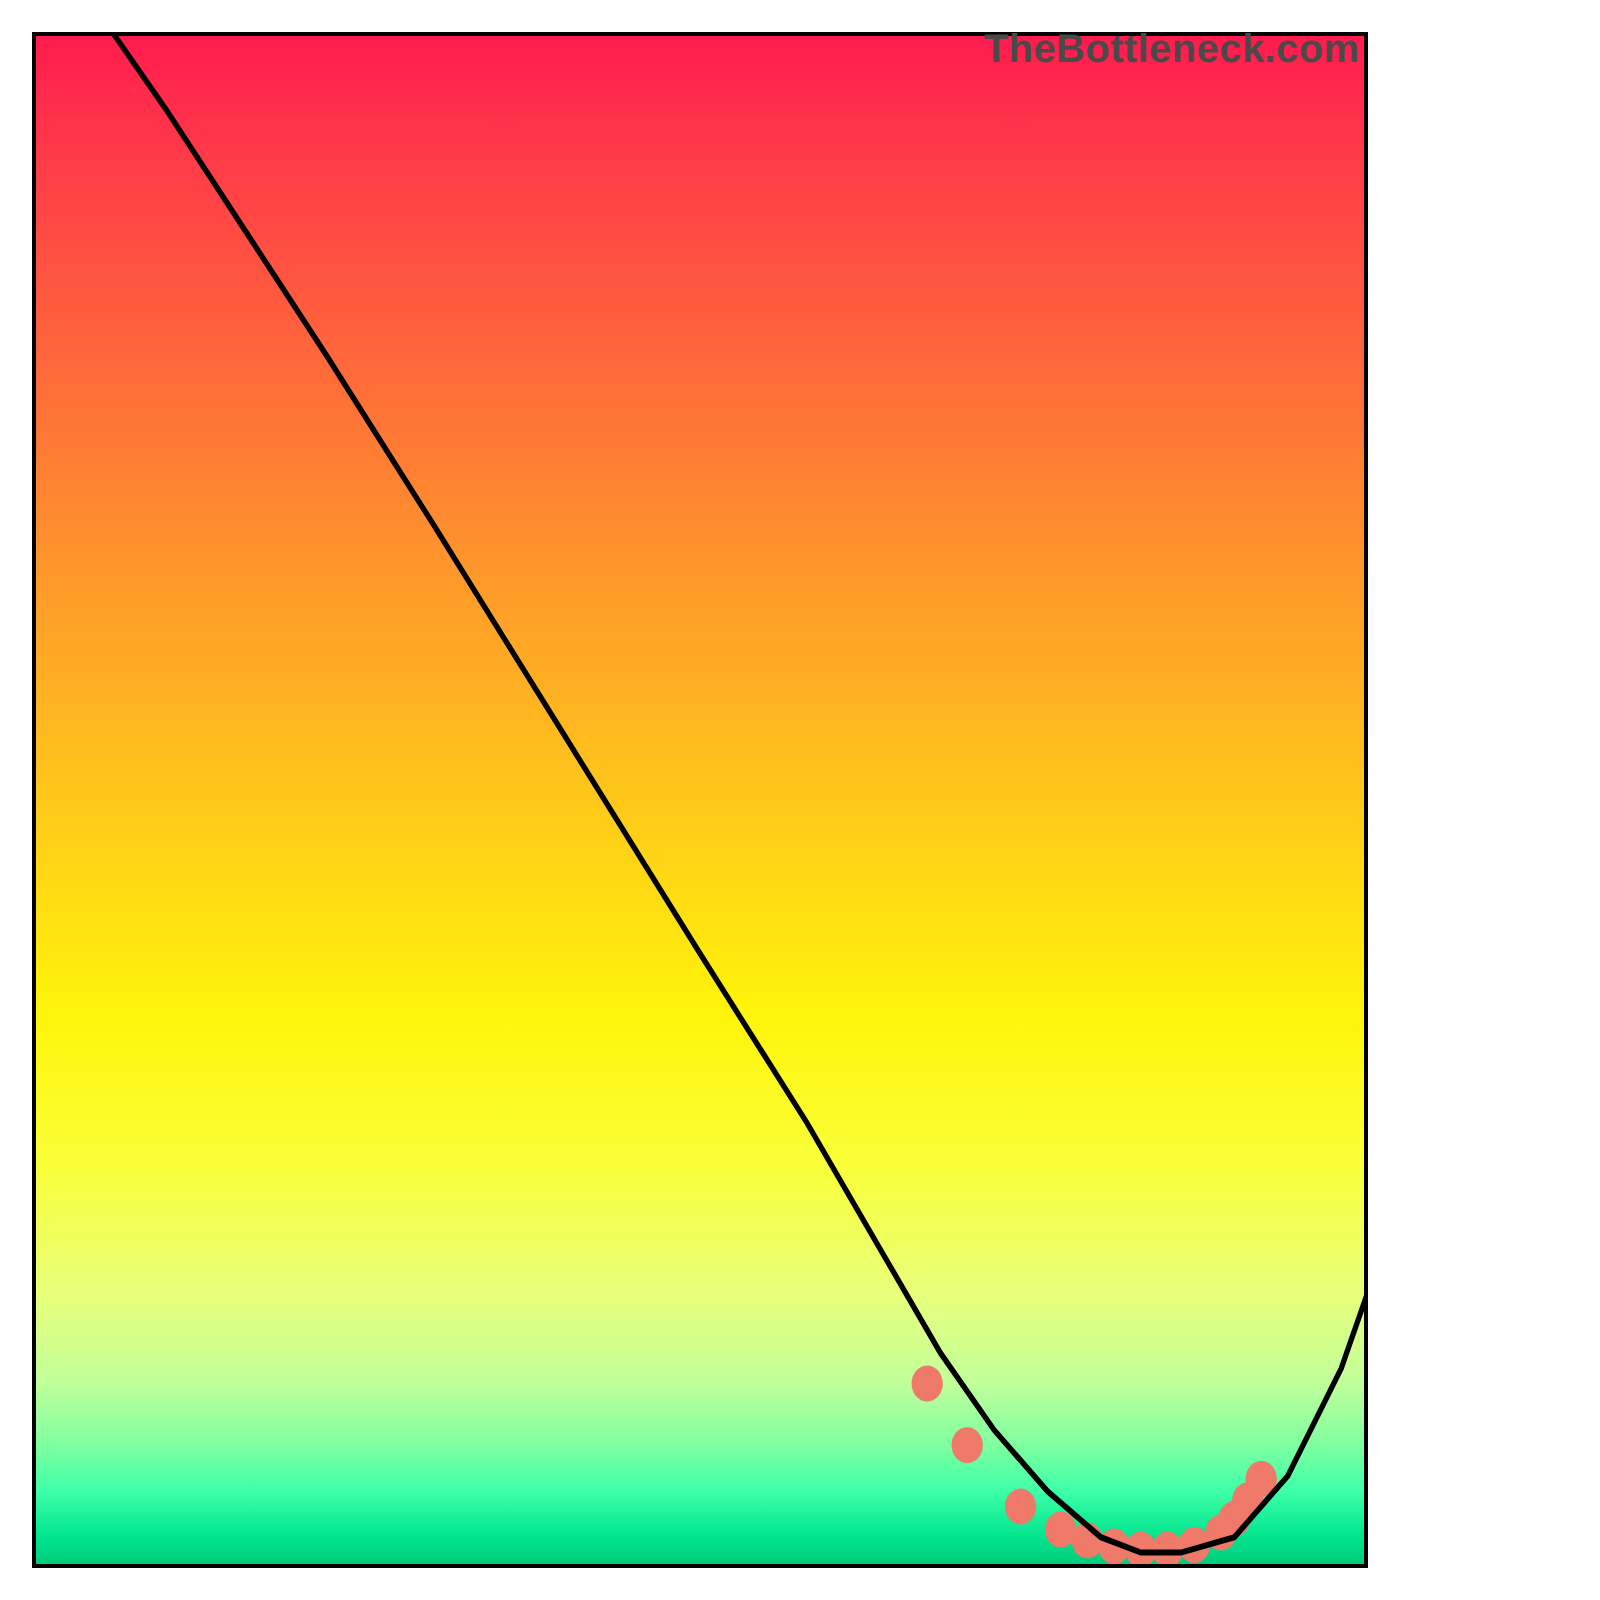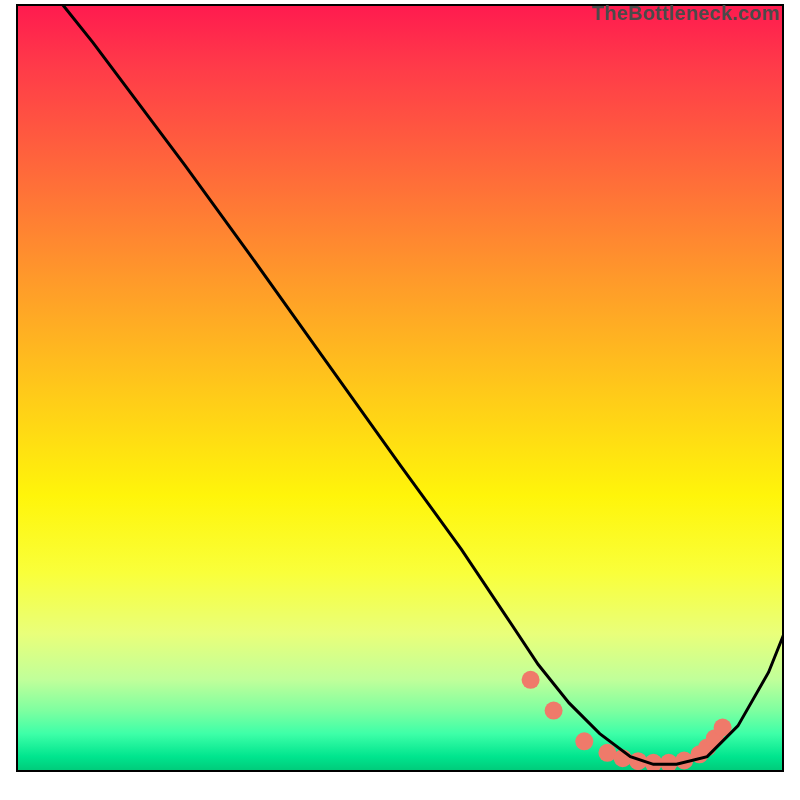--- a/index.html
+++ b/index.html
@@ -12,22 +12,22 @@
     background: #ffffff;
   }
   .chart-container {
     position: relative;
     width: 800px;
     height: 800px;
   }
   .plot-area {
     position: absolute;
     left: 16px;
-    top: 4px;
-    width: 768px;
+    top: 16px;
+    width: 668px;
     height: 768px;
     box-sizing: border-box;
   }
   .gradient-bg {
     position: absolute;
     left: 0;
     top: 0;
     width: 100%;
     height: 100%;
     background: linear-gradient(

